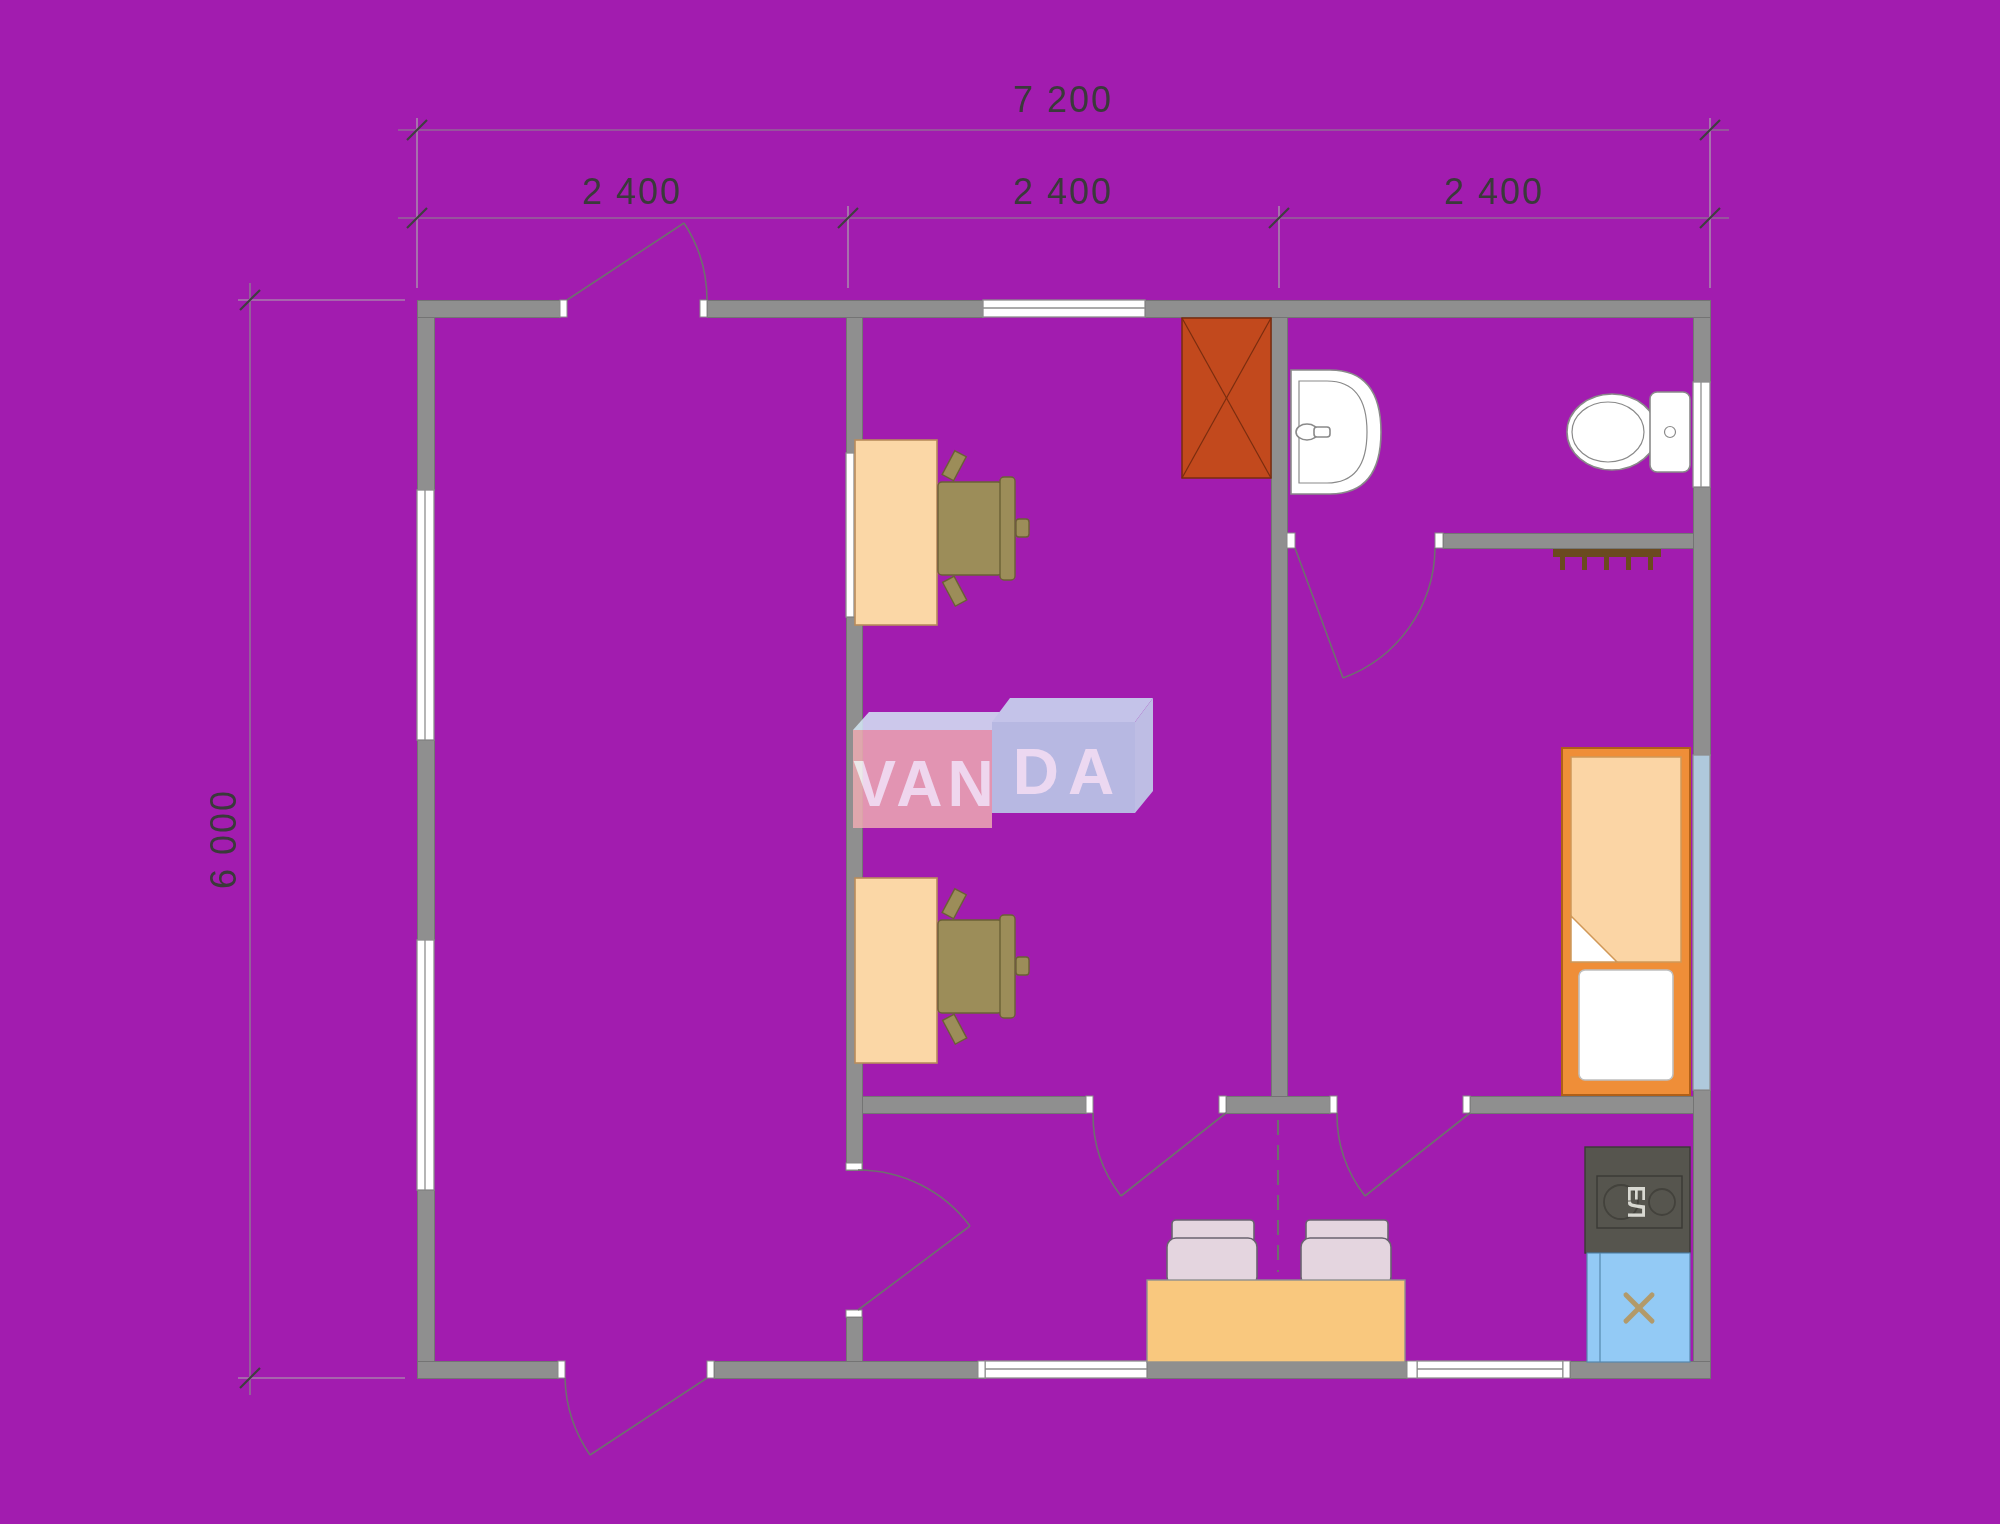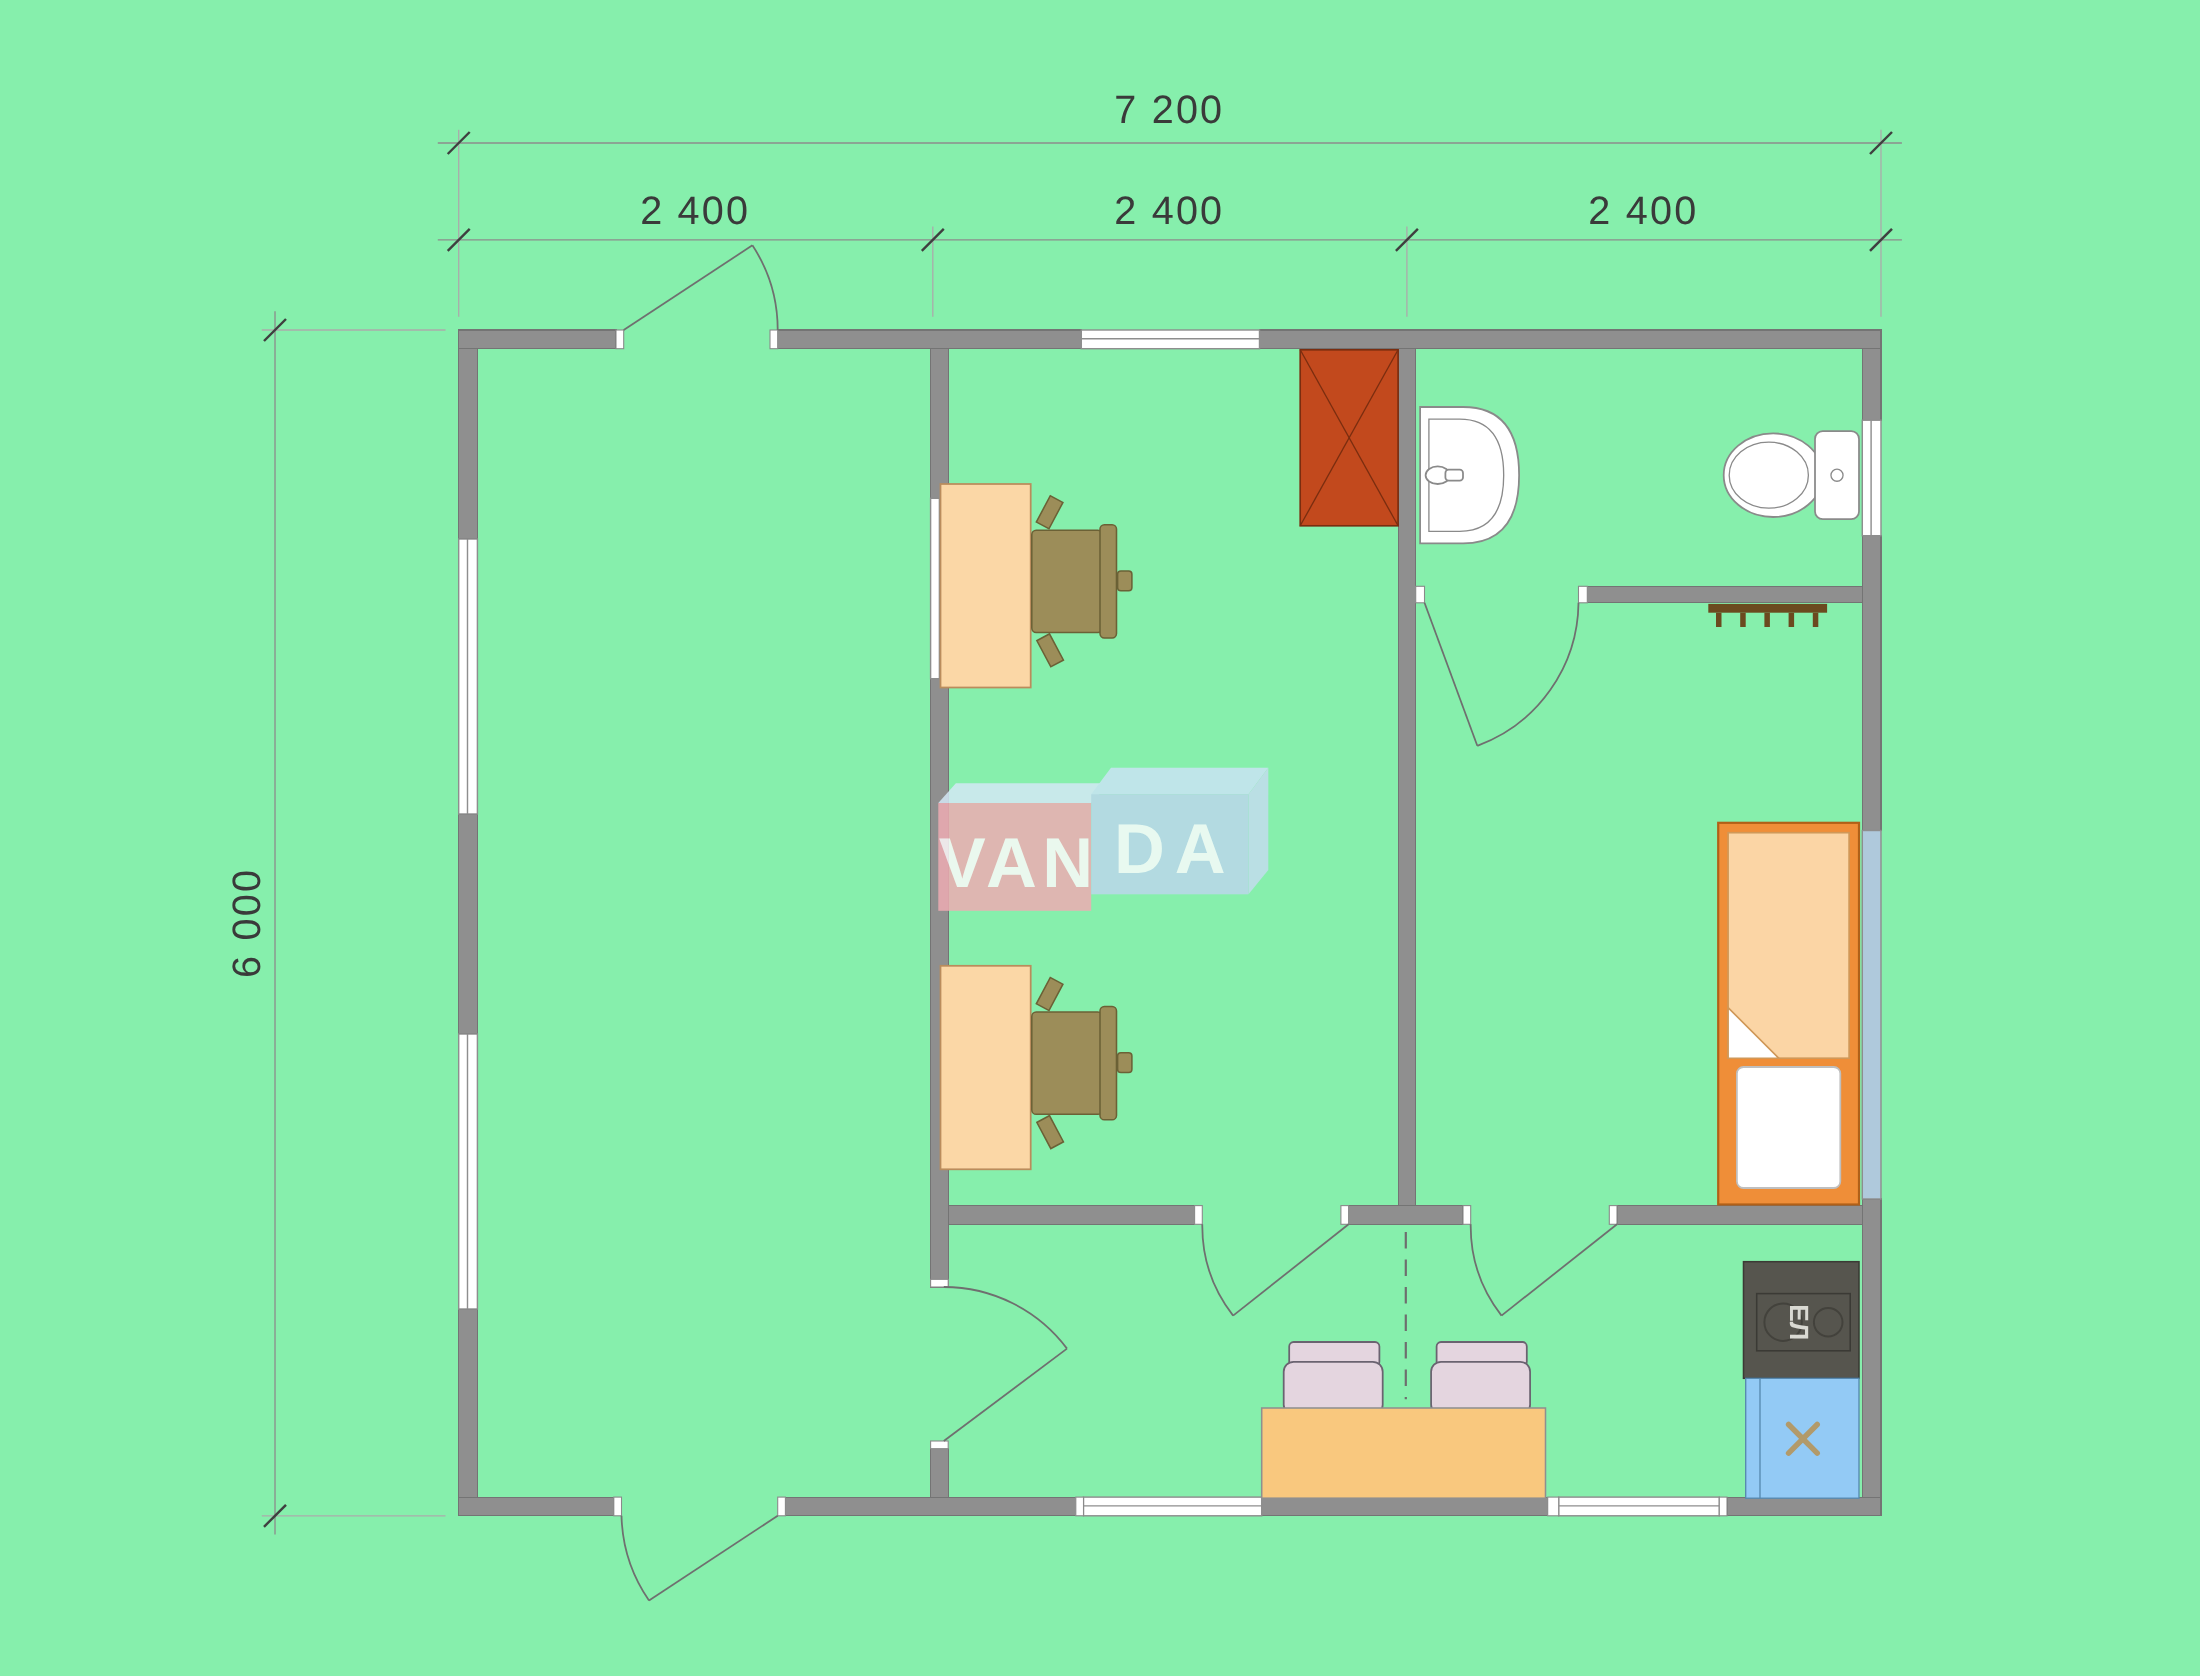--- a/index.html
+++ b/index.html
@@ -1,16 +1,16 @@
 <!DOCTYPE html>
 <html><head>
 <meta charset="utf-8">
 <style>
   html,body{margin:0;padding:0;background:#ffffff;}
-  #stage{position:relative;width:2000px;height:1524px;background:#86efac;overflow:hidden;
+  #stage{position:relative;width:2000px;height:1524px;background:#a21caf;overflow:hidden;
          font-family:"Liberation Sans", sans-serif;}
   svg{position:absolute;left:0;top:0;}
   .dimtxt{fill:#3a3a3a;font-size:36px;letter-spacing:2px;}
   .walls rect{shape-rendering:crispEdges;}
 </style>
 </head>
 <body>
 
 <div id="stage">
 <svg width="2000" height="1524" viewBox="0 0 2000 1524">

